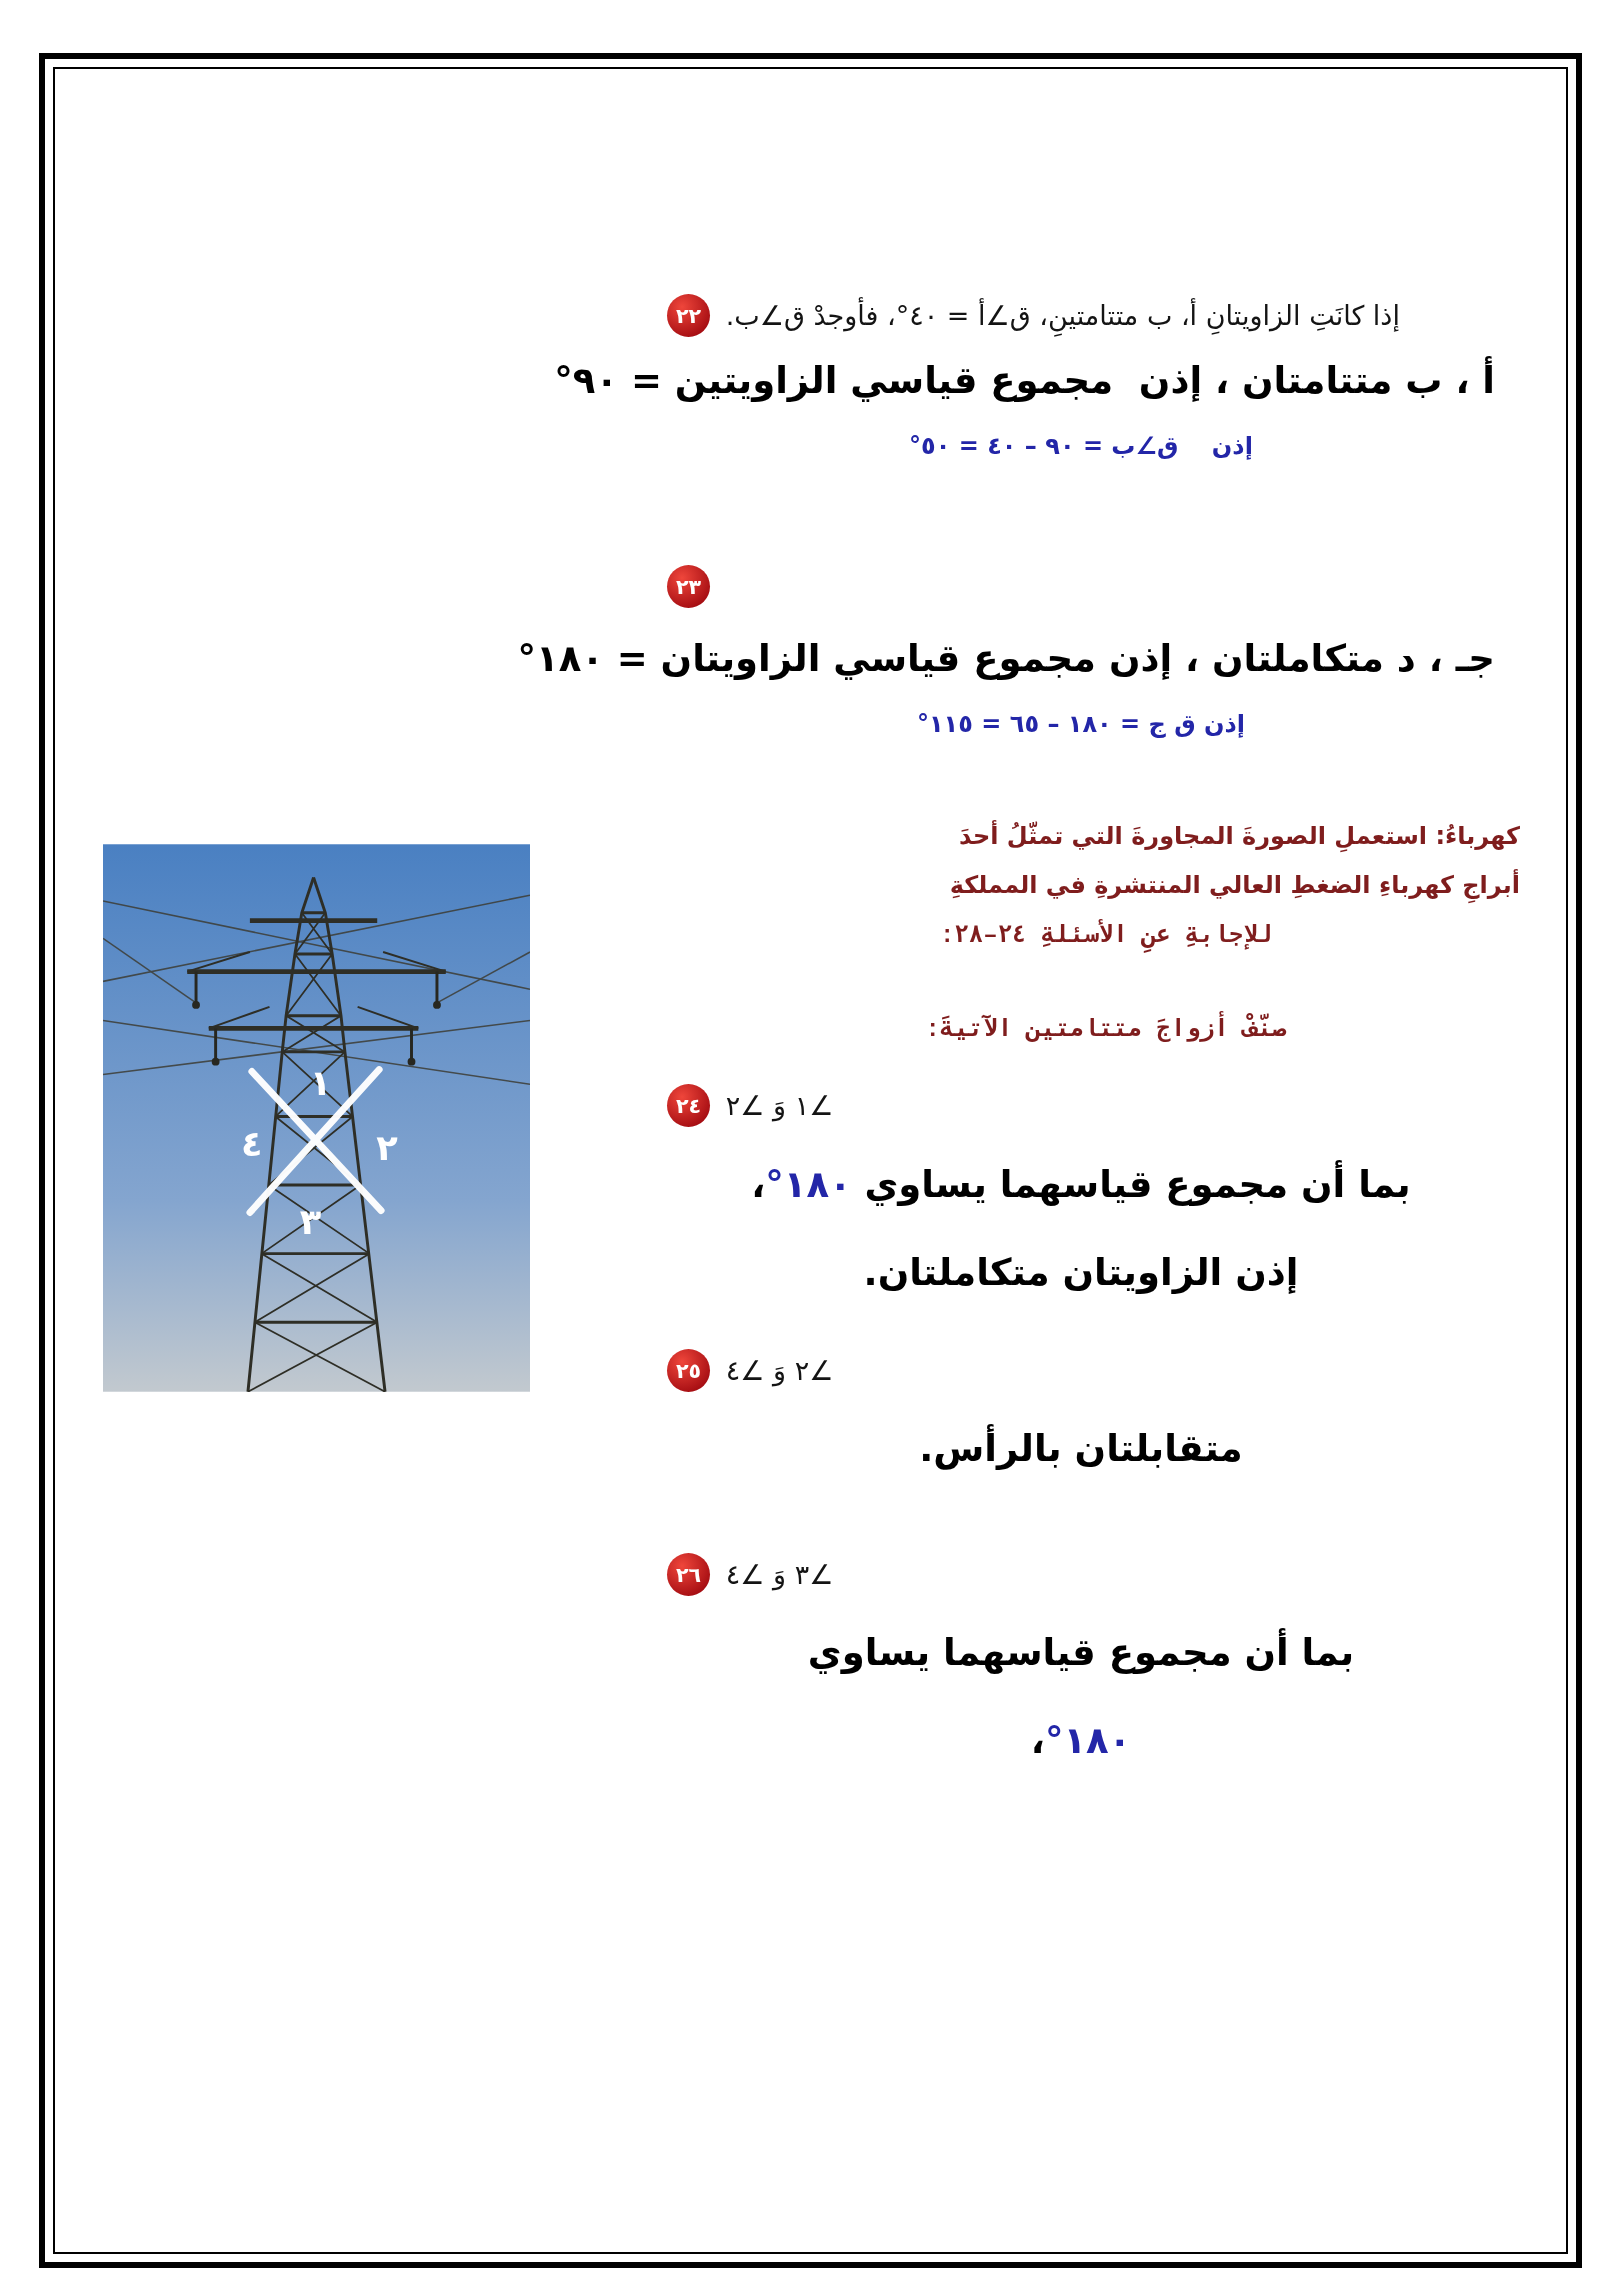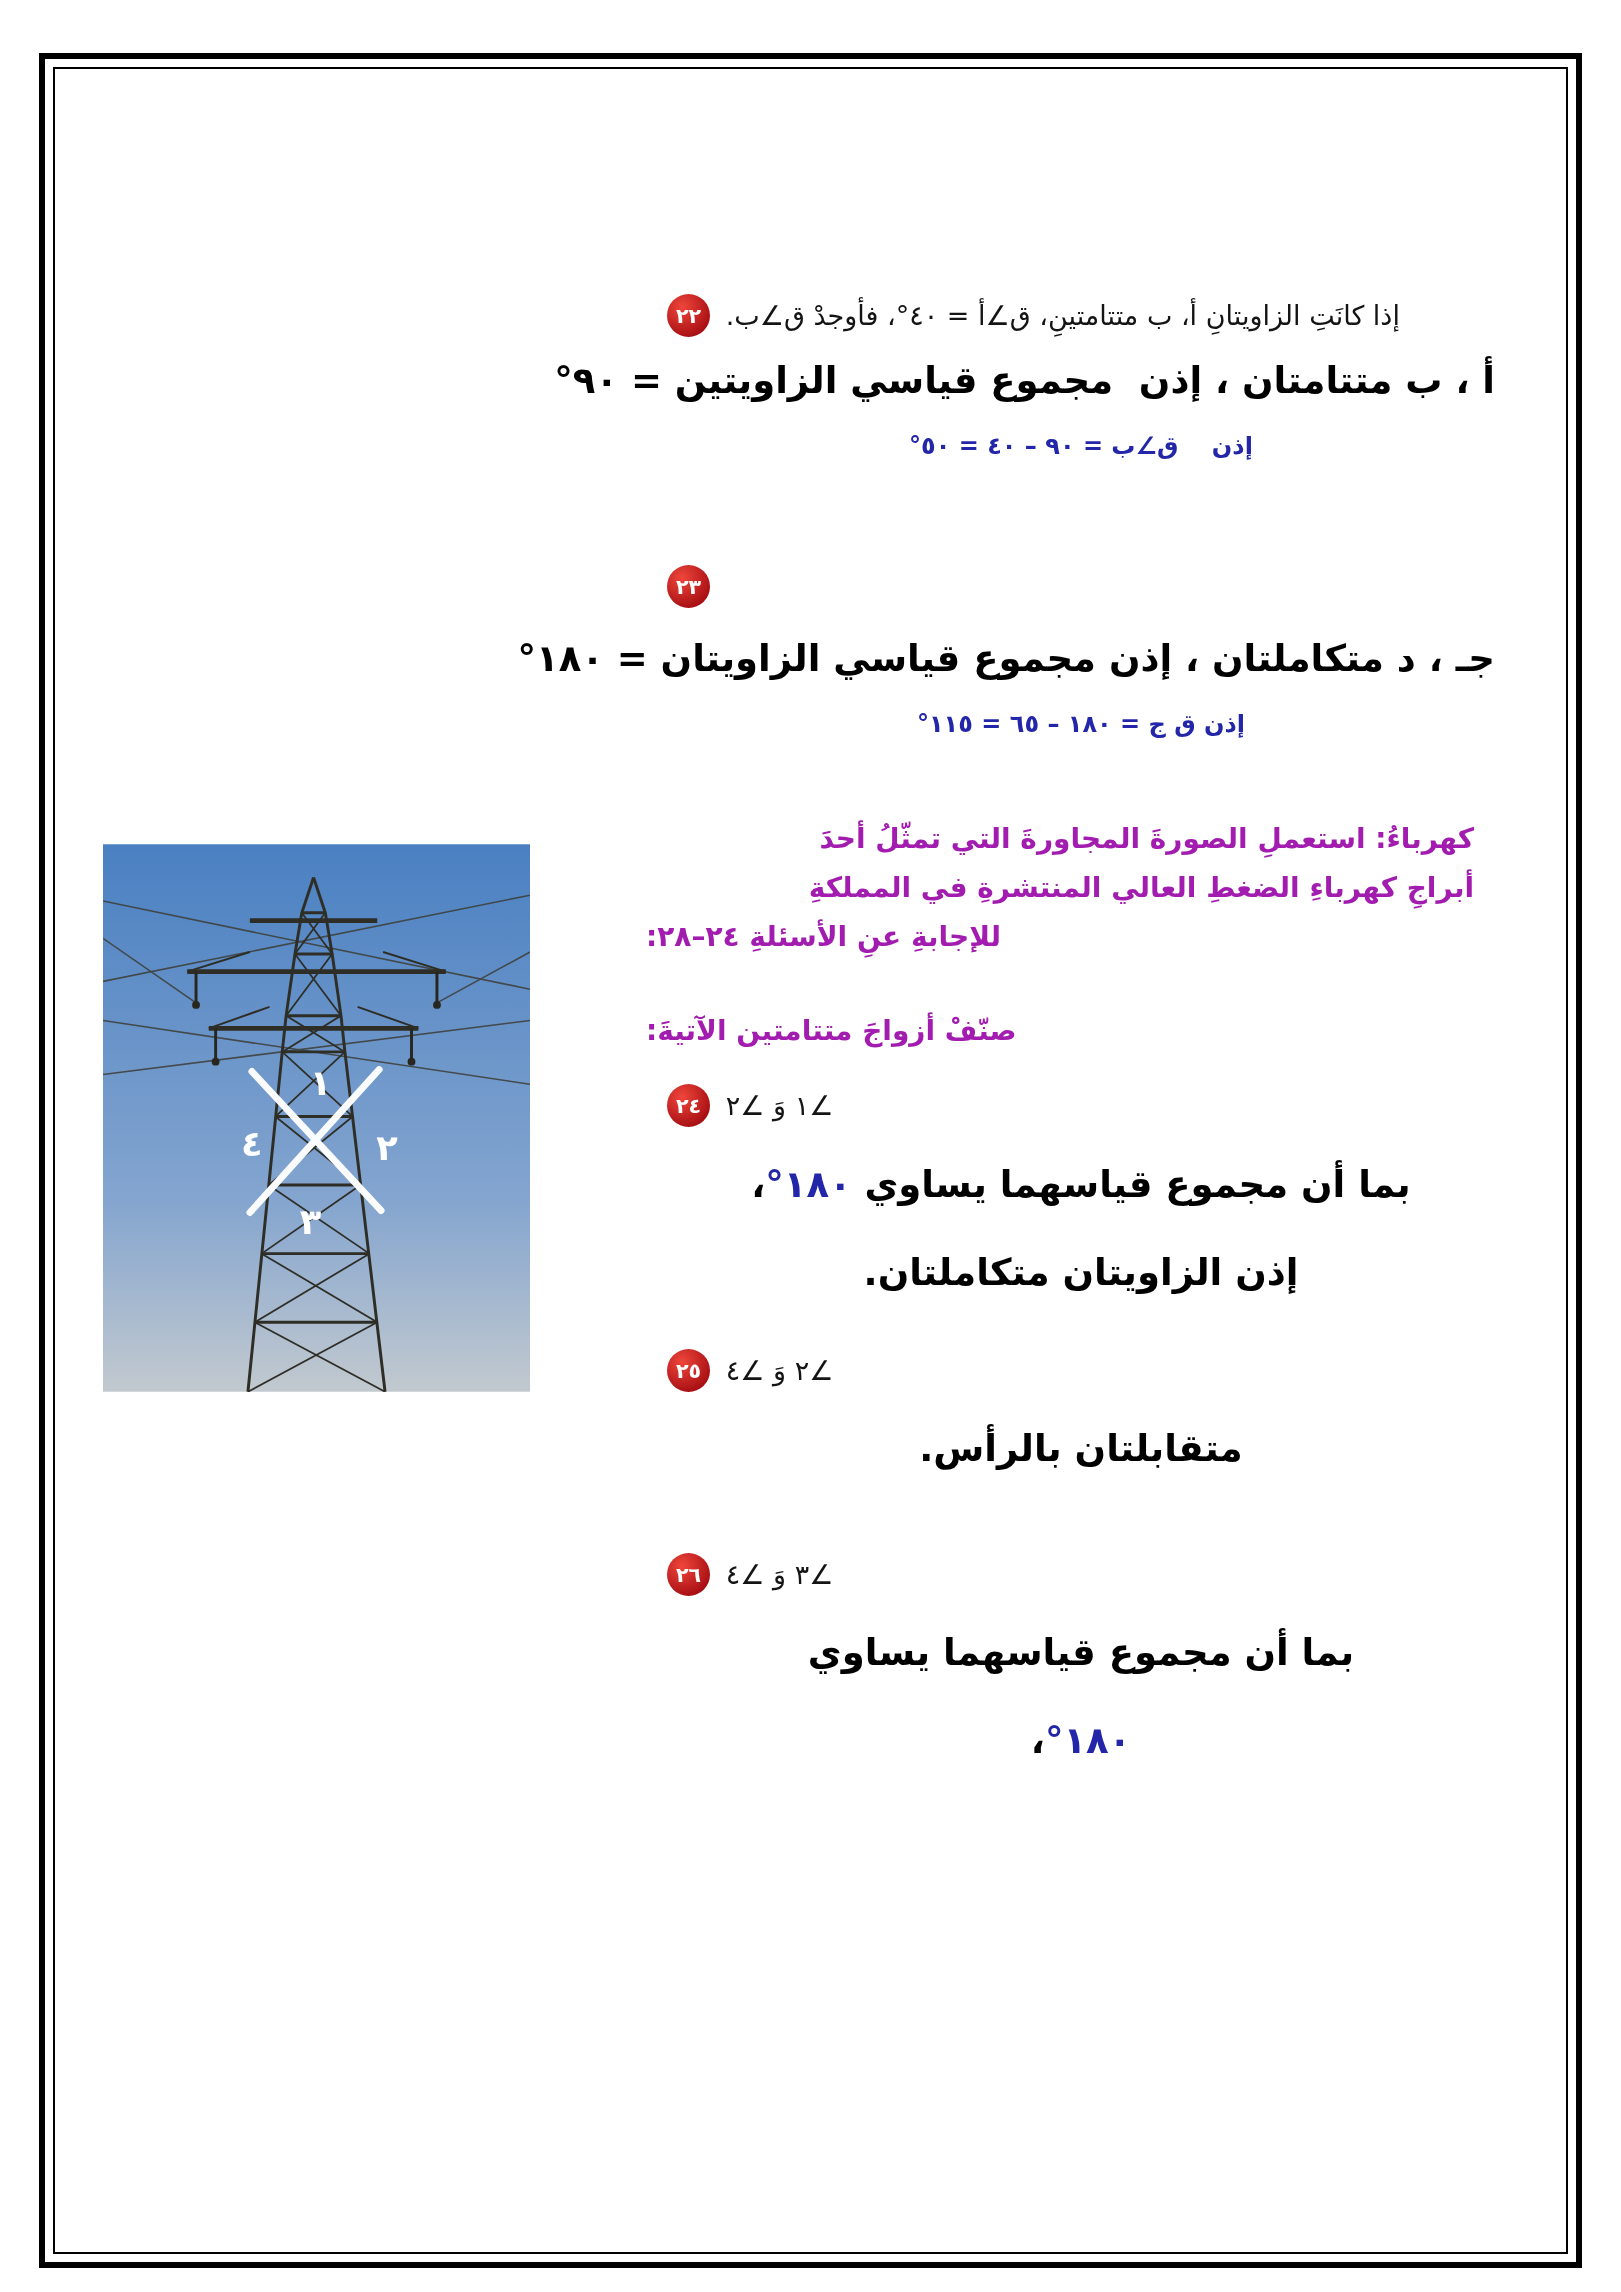--- a/index.html
+++ b/index.html
@@ -44,30 +44,30 @@
     white-space: pre;
     font-weight: bold;
   }
   .ans-lg { font-size: 37px; }
   .ans-md { font-size: 24px; }
   .red  { color: #000000; }
   .blue { color: #2326a8; }
 
   .para {
     position: absolute;
-    left: 646px;
+    left: 692px;
     width: 828px;
     direction: rtl;
     white-space: pre;
     font-weight: bold;
-    font-size: 28px;
-    color: #a21caf;
+    font-size: 24px;
+    color: #7f1d1d;
   }
   .align-right { text-align: right; }
-  .align-left  { text-align: left; }
+  .align-left  { text-align: center; font-family: Liberation Mono, monospace; }
 
   .photo {
     position: absolute;
     left: 103px; top: 830px;
     width: 427px; height: 548px;
   }
   .photo svg { display: block; width: 100%; height: 100%; }
 </style>
 </head>
 <body>

